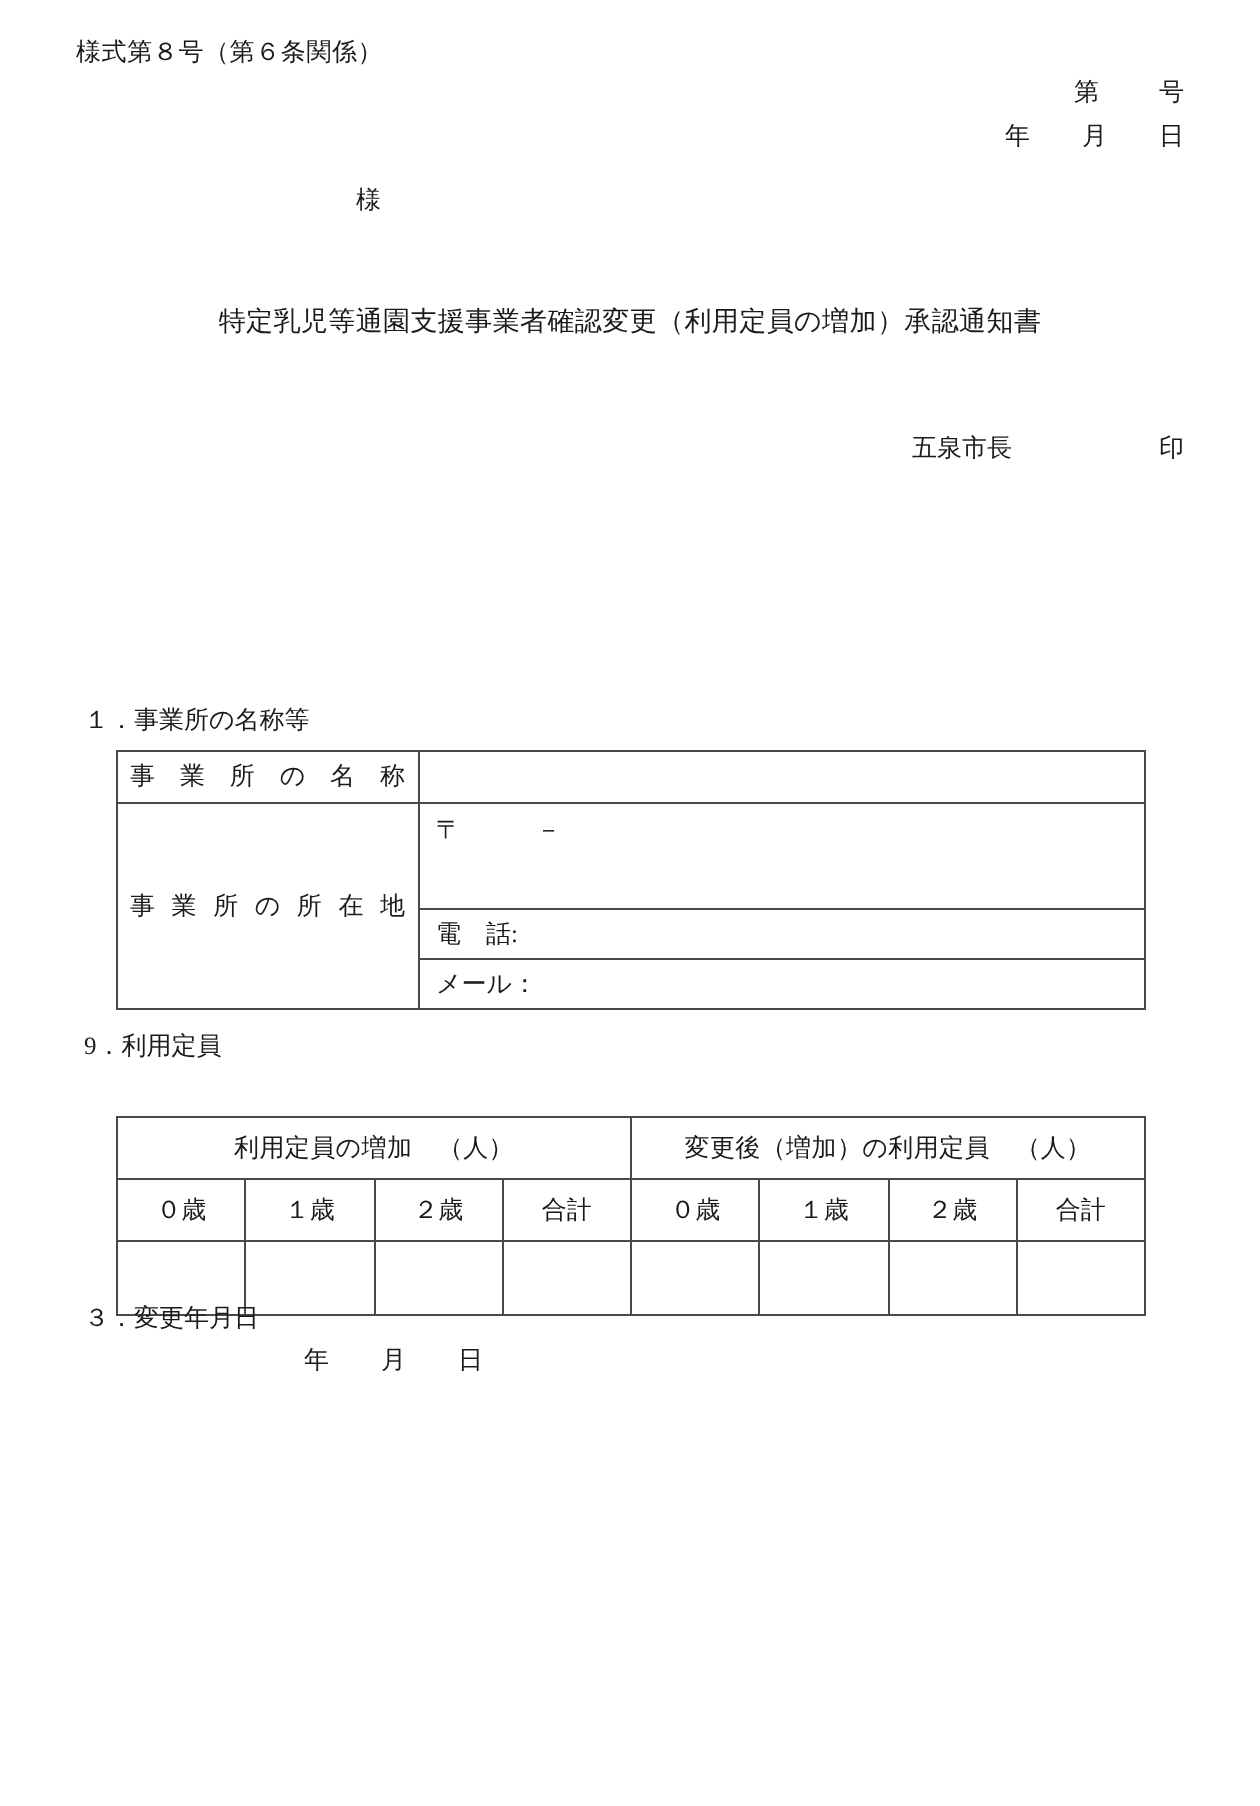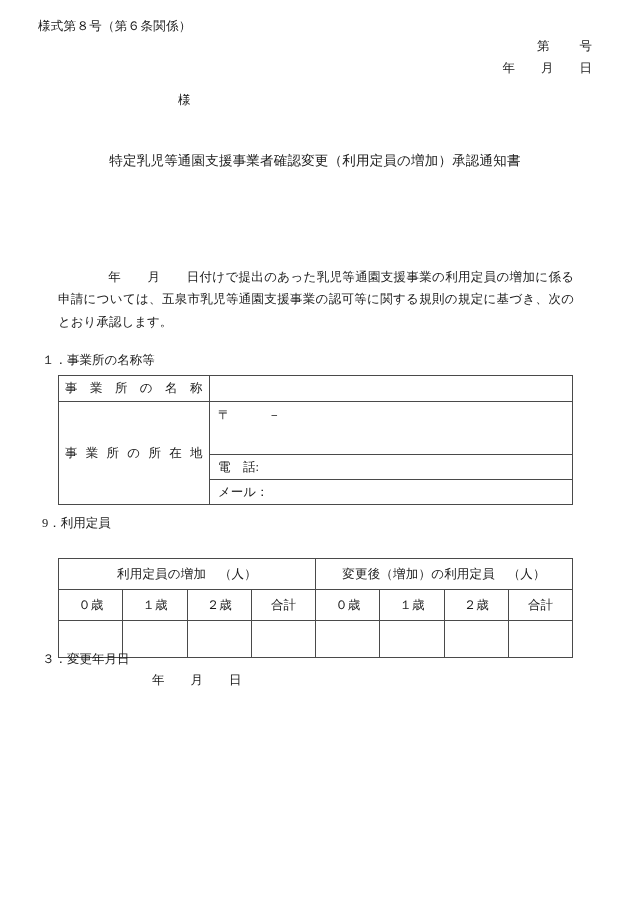--- a/index.html
+++ b/index.html
@@ -181,24 +181,24 @@
   </div>
 
   <div class="doc-date">
     <span>年</span><span class="sp-m"></span><span>月</span><span class="sp-m"></span><span>日</span>
   </div>
 
   <div class="addressee">様</div>
 
   <div class="doc-title">特定乳児等通園支援事業者確認変更（利用定員の増加）承認通知書</div>
 
-
-  <div class="body-text">
-    <span class="indent"></span><span>年</span><span class="gap"></span><span>月</span><span class="gap"></span><span>日</span><span>付けで提出のあった乳児等通園支援事業の利用定員の増加に係る申請については、五泉市乳児等通園支援事業の認可等に関する規則の規定に基づき、次のとおり承認します。</span>
-  </div>
+  <div class="issuer">
+    <span>五泉市長</span><span class="seal">印</span>
+  </div>
+
 
   <div class="section-head" id="sec1-head">１．事業所の名称等</div>
 
   <table class="doc-table" id="table-office">
     <tbody>
       <tr>
         <td class="label-cell" style="height:25px;">
           <span class="spread">事業所の名称</span>
         </td>
         <td class="value-cell"></td>

